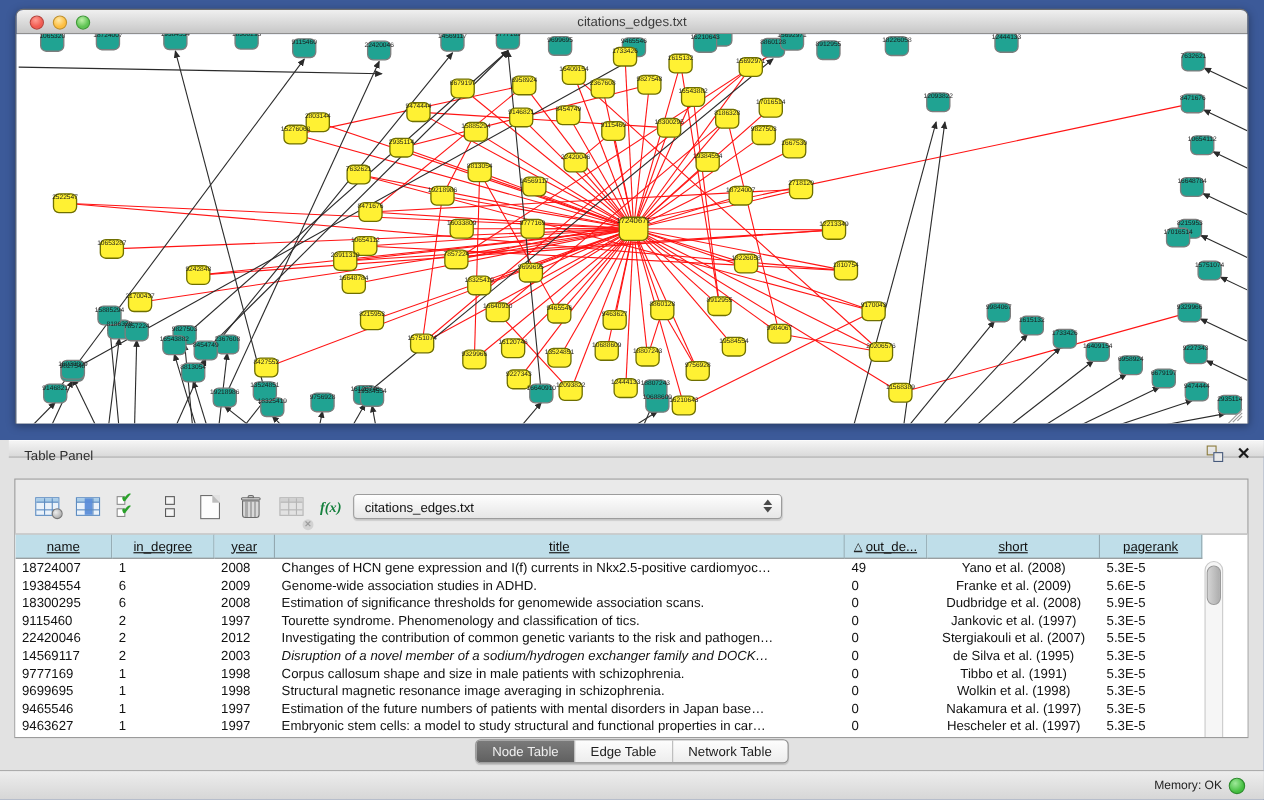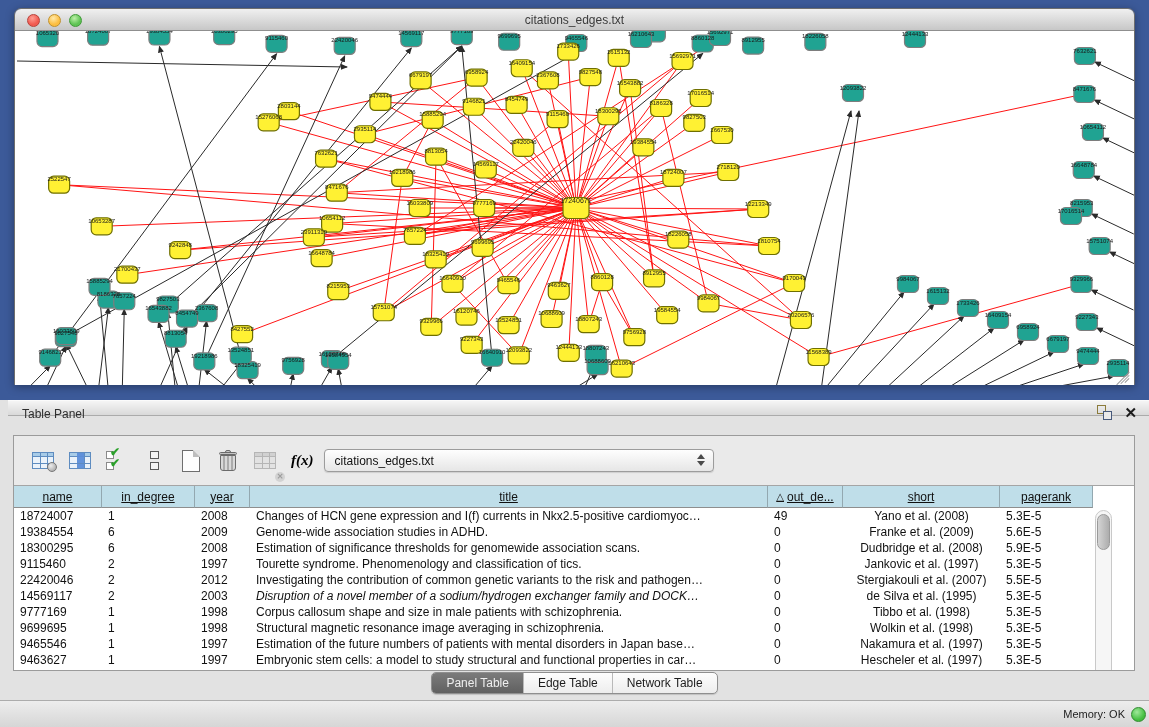--- a/index.html
+++ b/index.html
@@ -66,21 +66,21 @@
   .trash-icon .lid { position:absolute; left:0; top:2px; width:18px; height:3px; background:linear-gradient(#E8E8E8,#9F9F9F); border:1px solid #6B6B6B; border-radius:2px; }
   .trash-icon .knob{ position:absolute; left:6px; top:0; width:6px; height:3px; background:#C9C9C9; border:1px solid #6B6B6B; border-radius:2px 2px 0 0; }
   .trash-icon .can { position:absolute; left:1px; top:5px; width:16px; height:16px; border:1px solid #6B6B6B; border-radius:0 0 3px 3px;
     background:repeating-linear-gradient(90deg,#D9D9D9 0 2px,#ABABAB 2px 4px); }
   .deltable { opacity:.55; position:relative; }
   .deltable .mini-table { border-color:#8A8A8A; background:#DCDCDC; }
   .deltable .mini-table .hdr { background:#BEBEBE; border-color:#8A8A8A; }
   .deltable .mini-table .v1,.deltable .mini-table .v2,.deltable .mini-table .h1 { background:#8A8A8A; }
   .deltable .x { position:absolute; right:-5px; bottom:-6px; width:10px; height:10px; border-radius:50%; background:#BFBFBF;
     color:#5E5E5E; font-size:8px; line-height:10px; text-align:center; font-weight:bold; }
-  .fx { font-family:"Liberation Serif", serif; font-style:italic; font-weight:bold; font-size:15px; color:#000000; margin:0 10px 0 4px; }
+  .fx { font-family:"Liberation Serif", serif; font-style:italic; font-weight:bold; font-size:13px; color:#15803d; margin:0 10px 0 4px; }
   .dropdown { width:390px; height:23px; border:1px solid #9C9C9C; border-radius:4px;
     background:linear-gradient(#FEFEFE,#E6E6E6); position:relative; display:flex; align-items:center; padding-left:10px;
     box-shadow:0 1px 1px rgba(0,0,0,.12); }
   .dropdown .dd-value { font-size:12px; color:#111; }
   .dd-arrows { position:absolute; right:8px; top:4px; display:flex; flex-direction:column; gap:2px; }
   .dd-arrows i { width:0; height:0; border-left:4px solid transparent; border-right:4px solid transparent; }
   .dd-arrows .up { border-bottom:5px solid #4A4A4A; }
   .dd-arrows .dn { border-top:5px solid #4A4A4A; }
   
   .tbl { position:absolute; left:0; top:49px; right:0; bottom:0; background:#FFFFFF; border-top:1px solid #A5A5A5; overflow:hidden; }
@@ -98,21 +98,21 @@
   
   .tabbar { position:absolute; left:0; right:0; top:272px; display:flex; justify-content:center; }
   .seg { display:flex; border:1px solid #8F8F8F; border-radius:5px; overflow:hidden; height:22px;
     background:linear-gradient(#FDFDFD,#EDEDED); box-shadow:0 1px 1px rgba(0,0,0,.15); }
   .seg .tab { font-size:12px; color:#1C1C1C; padding:0 14px; display:flex; align-items:center; border-right:1px solid #B9B9B9; }
   .seg .tab:last-child { border-right:none; }
   .seg .tab.selected { background:linear-gradient(#7B7B7B,#606060); color:#EFEFEF; }
   
   .statusbar { position:absolute; left:0; right:0; bottom:0; height:27px;
     background:linear-gradient(#EDEDED,#D6D6D6); border-top:1px solid #ACACAC;
-    display:flex; align-items:center; justify-content:flex-end; padding-right:3px; gap:6px; }
+    display:flex; align-items:center; justify-content:flex-end; padding-right:17px; gap:6px; }
   .statusbar .mem { font-size:11px; color:#222; }
   .mem-dot { width:15px; height:15px; border-radius:50%;
     background:radial-gradient(circle at 38% 32%, #9FE89A, #43BE3F 65%); border:1px solid #2E8B2E; }
 </style>
 </head>
 <body>
 
 <div id="net-window">
   <div class="titlebar">
     <div class="lights">
@@ -696,21 +696,21 @@
             <div class="tcell" style="width: 75px;">0</div>
             <div class="tcell center" style="width: 157px; text-align: center;">de Silva et al. (1995)</div>
             <div class="tcell" style="width: 93px;">5.3E-5</div>
           </div>
           <div class="trow">
             <div class="tcell" style="width: 88px;">9777169</div>
             <div class="tcell" style="width: 93px;">1</div>
             <div class="tcell" style="width: 55px;">1998</div>
             <div class="tcell" style="width: 518px;">Corpus callosum shape and size in male patients with schizophrenia.</div>
             <div class="tcell" style="width: 75px;">0</div>
-            <div class="tcell center" style="width: 157px; text-align: center;">Tibbo et al. (1998)</div>
+            <div class="tcell center" style="width: 157px; text-align: center;">Tibbo et al. (1991)</div>
             <div class="tcell" style="width: 93px;">5.3E-5</div>
           </div>
           <div class="trow">
             <div class="tcell" style="width: 88px;">9699695</div>
             <div class="tcell" style="width: 93px;">1</div>
             <div class="tcell" style="width: 55px;">1998</div>
             <div class="tcell" style="width: 518px;">Structural magnetic resonance image averaging in schizophrenia.</div>
             <div class="tcell" style="width: 75px;">0</div>
             <div class="tcell center" style="width: 157px; text-align: center;">Wolkin et al. (1998)</div>
             <div class="tcell" style="width: 93px;">5.3E-5</div>
@@ -735,21 +735,21 @@
           </div>
         </div>
       <div class="vscroll">
         <div class="vthumb"></div>
       </div>
     </div>
   </div>
 
   <div class="tabbar">
     <div class="seg">
-      <span class="tab selected">Panel Table</span>
+      <span class="tab selected">Node Table</span>
       <span class="tab">Edge Table</span>
       <span class="tab">Network Table</span>
     </div>
   </div>
 
   <div class="statusbar">
     <span class="mem">Memory: OK</span>
     <span class="mem-dot"></span>
   </div>
 </div>

